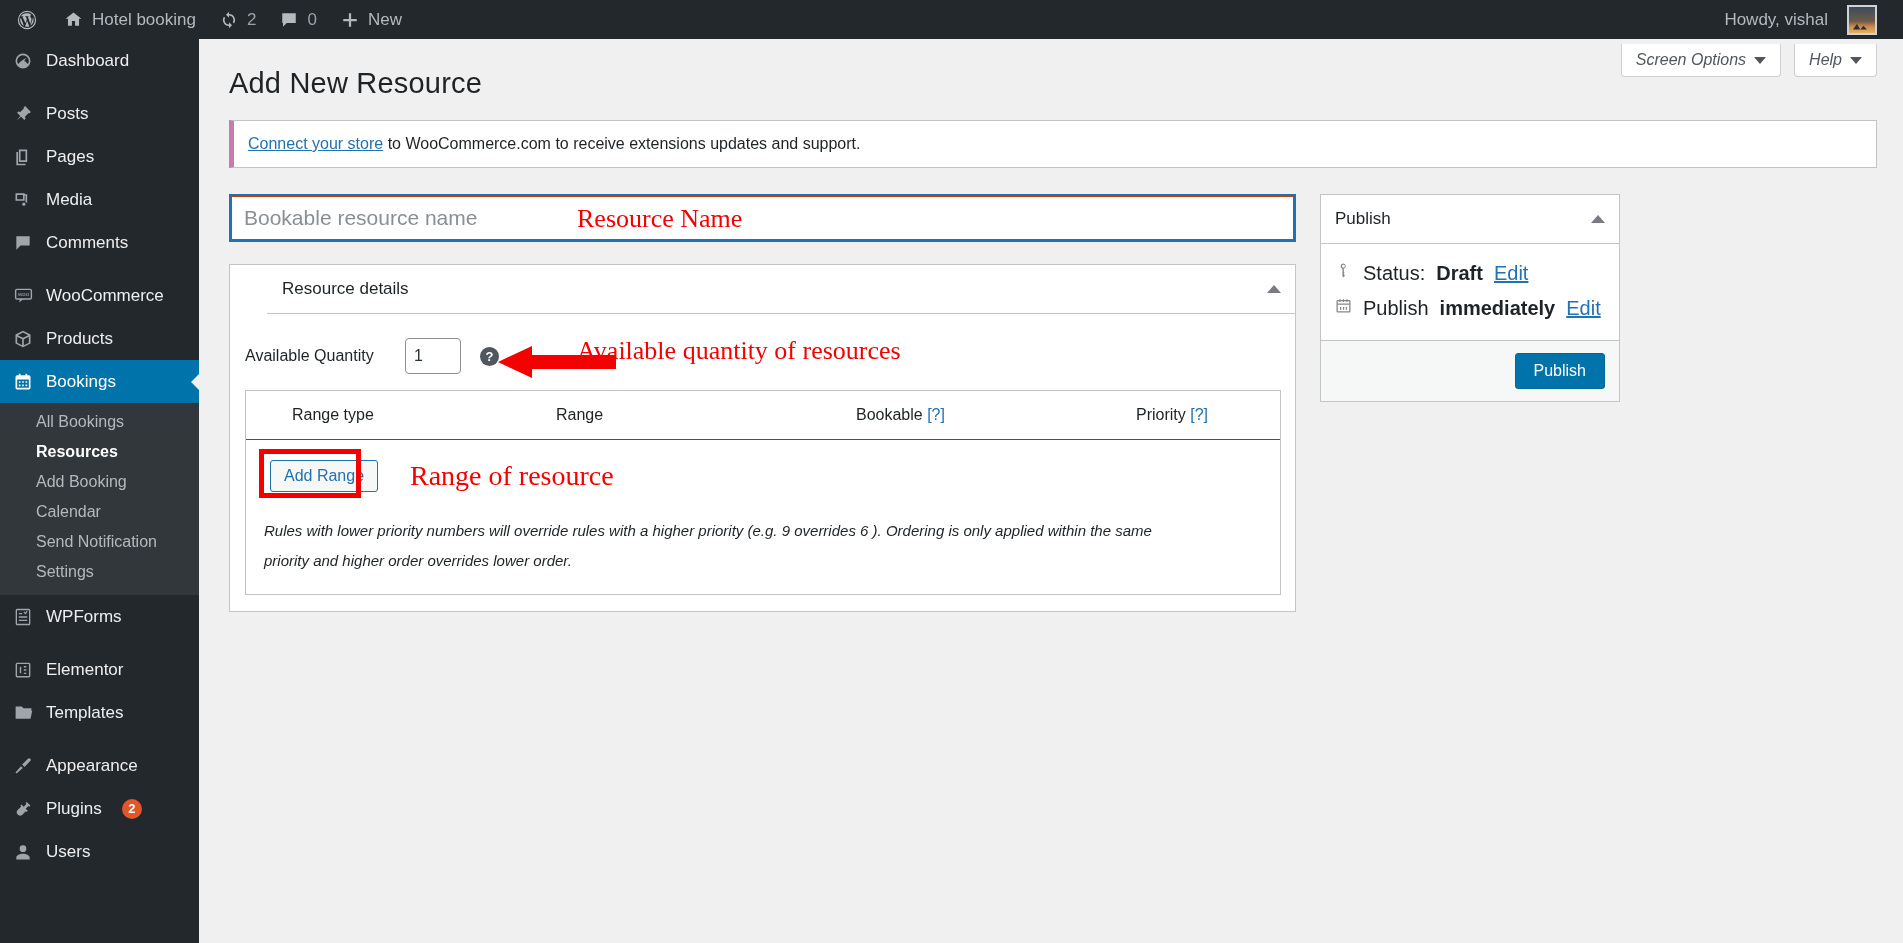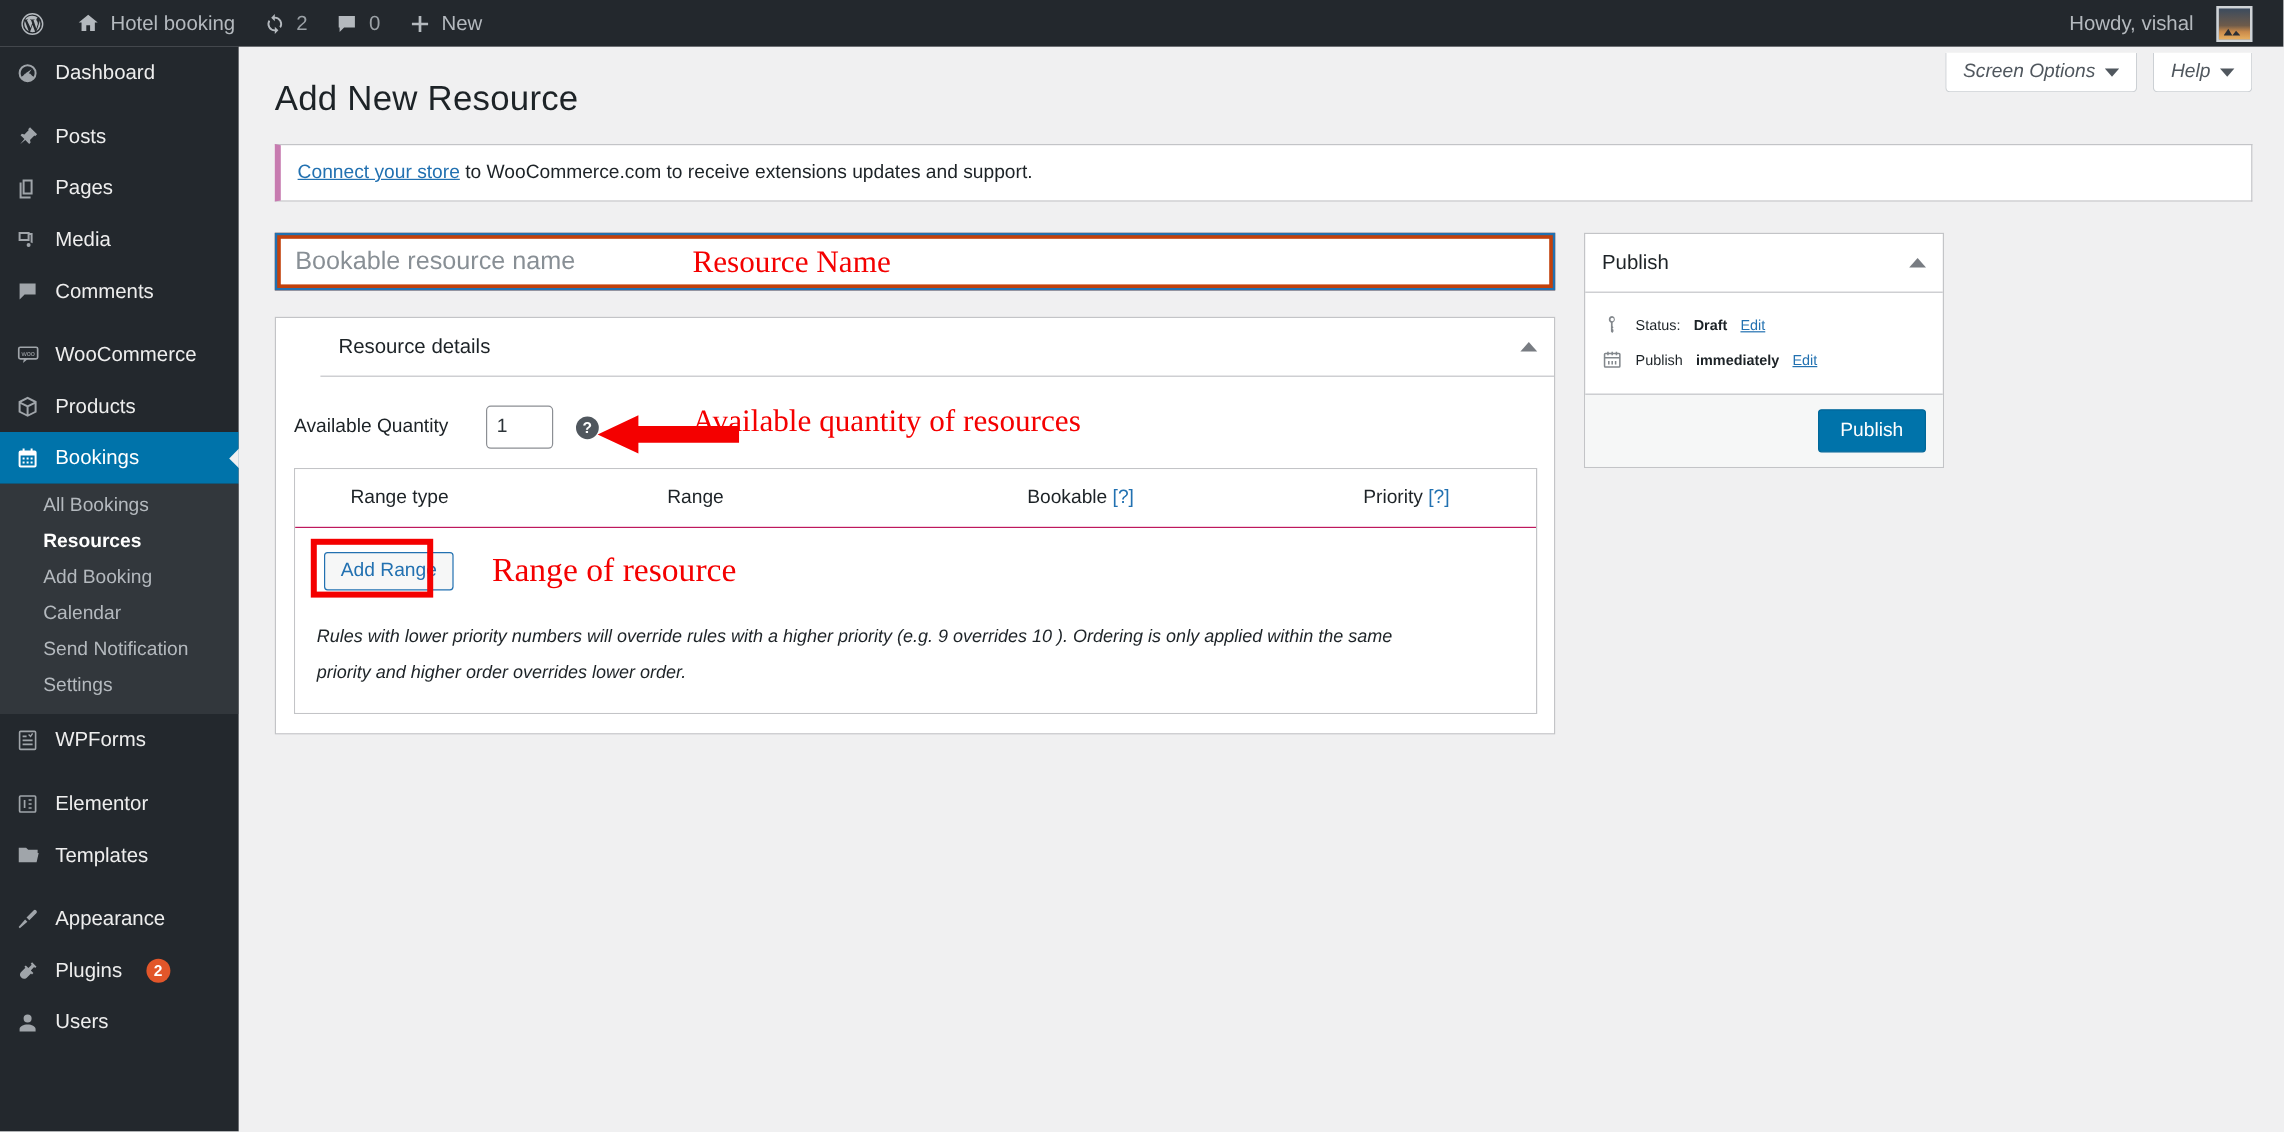--- a/index.html
+++ b/index.html
@@ -97,21 +97,21 @@
 
   .cols { display: flex; gap: 24px; padding-left: 4px; }
   .col-main { width: 1067px; }
   .col-side { width: 300px; }
 
   
   .title-wrap { position: relative; margin-bottom: 22px; }
   .title-input {
     width: 100%; height: 48px; padding: 4px 12px;
     font-size: 21px; color: #2c3338; background: #fff;
-    border: 5px solid #c2410c; outline: 2px solid #2271b1; outline-offset: -2px;
+    border: 3px solid #c2410c; outline: 2px solid #2271b1; outline-offset: -2px;
     font-family: "Liberation Sans", sans-serif;
   }
   .title-input::placeholder { color: #888f95; }
   .anno {
     position: absolute; color: #f40000; font-family: "Liberation Serif", serif;
     font-size: 27px; white-space: nowrap; pointer-events: none;
   }
   .anno-title { left: 348px; top: 10px; font-size: 26px; }
 
   
@@ -166,21 +166,21 @@
   .rules-text {
     font-style: italic; font-size: 15px; color: #1d2327;
     line-height: 2.0; margin-top: 24px; max-width: 900px;
   }
 
   
   .pub-head {
     display: flex; align-items: center; justify-content: space-between;
     padding: 14px 14px; border-bottom: 1px solid #c3c4c7; font-size: 17px; color: #1d2327;
   }
-  .pub-row { display: flex; align-items: center; gap: 11px; padding: 6px 14px; font-size: 12px; color: #1d2327; }
+  .pub-row { display: flex; align-items: flex-start; gap: 11px; padding: 6px 14px; font-size: 20px; color: #1d2327; }
   .pub-inner { padding: 12px 0 14px 0; }
   .pub-row a { color: #2271b1; text-decoration: underline; }
   .pub-foot {
     border-top: 1px solid #c3c4c7; background: #f6f7f7;
     padding: 12px 14px; display: flex; justify-content: flex-end;
   }
   .btn-primary {
     background: #0073aa; border: 1px solid #006799; color: #fff;
     font-size: 16px; padding: 8px 18px; border-radius: 3px;
     font-family: "Liberation Sans", sans-serif;
@@ -454,21 +454,21 @@
                   <span class="qmark">[?]</span>
                 </div>
               </div>
 
               <div class="rt-body">
                 <div class="addrange-wrap">
                   <button class="btn-secondary">Add Range</button>
                   <span class="red-box"></span>
                   <span class="anno anno-range">Range of resource</span>
                 </div>
-                <p class="rules-text">Rules with lower priority numbers will override rules with a higher priority (e.g. 9 overrides 10 ). Ordering is only applied within the same priority and higher order overrides lower order.</p>
+                <p class="rules-text">Rules with lower priority numbers will override rules with a higher priority (e.g. 9 overrides 6 ). Ordering is only applied within the same priority and higher order overrides lower order.</p>
               </div>
             </div>
 
           </div>
         </div>
       </div>
 
       <div class="col-side">
         <div class="postbox">
           <div class="pub-head">

